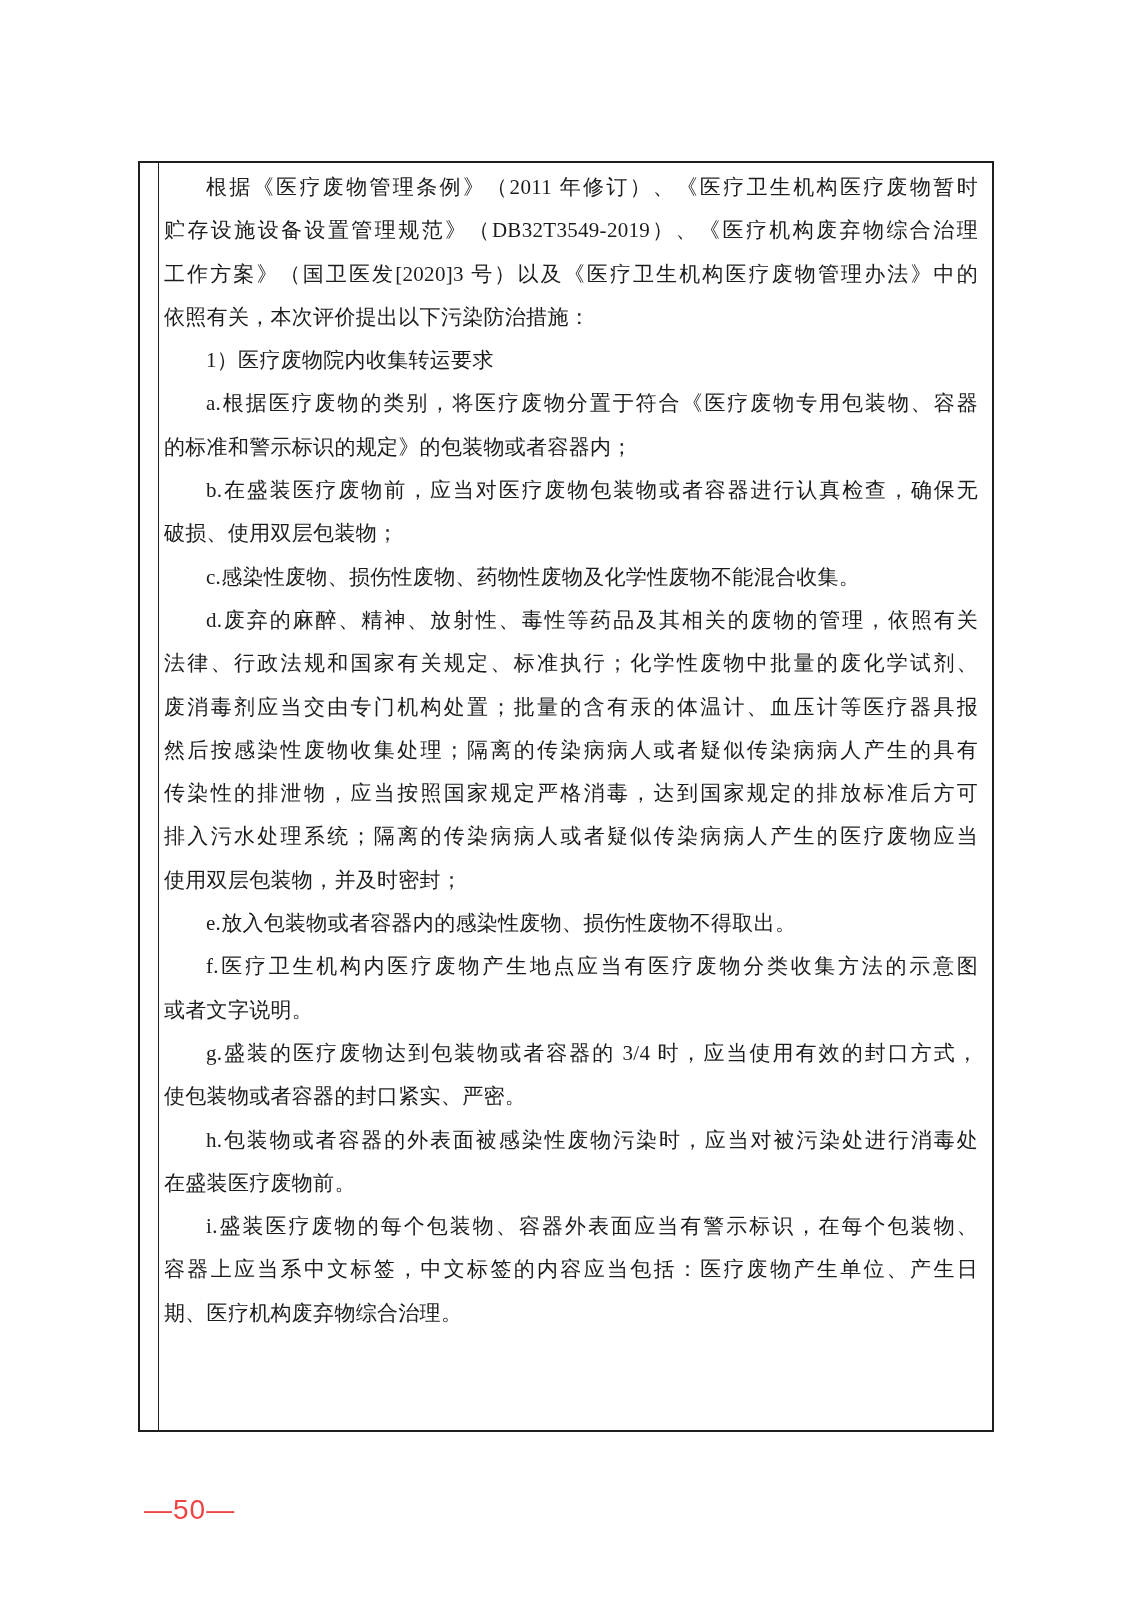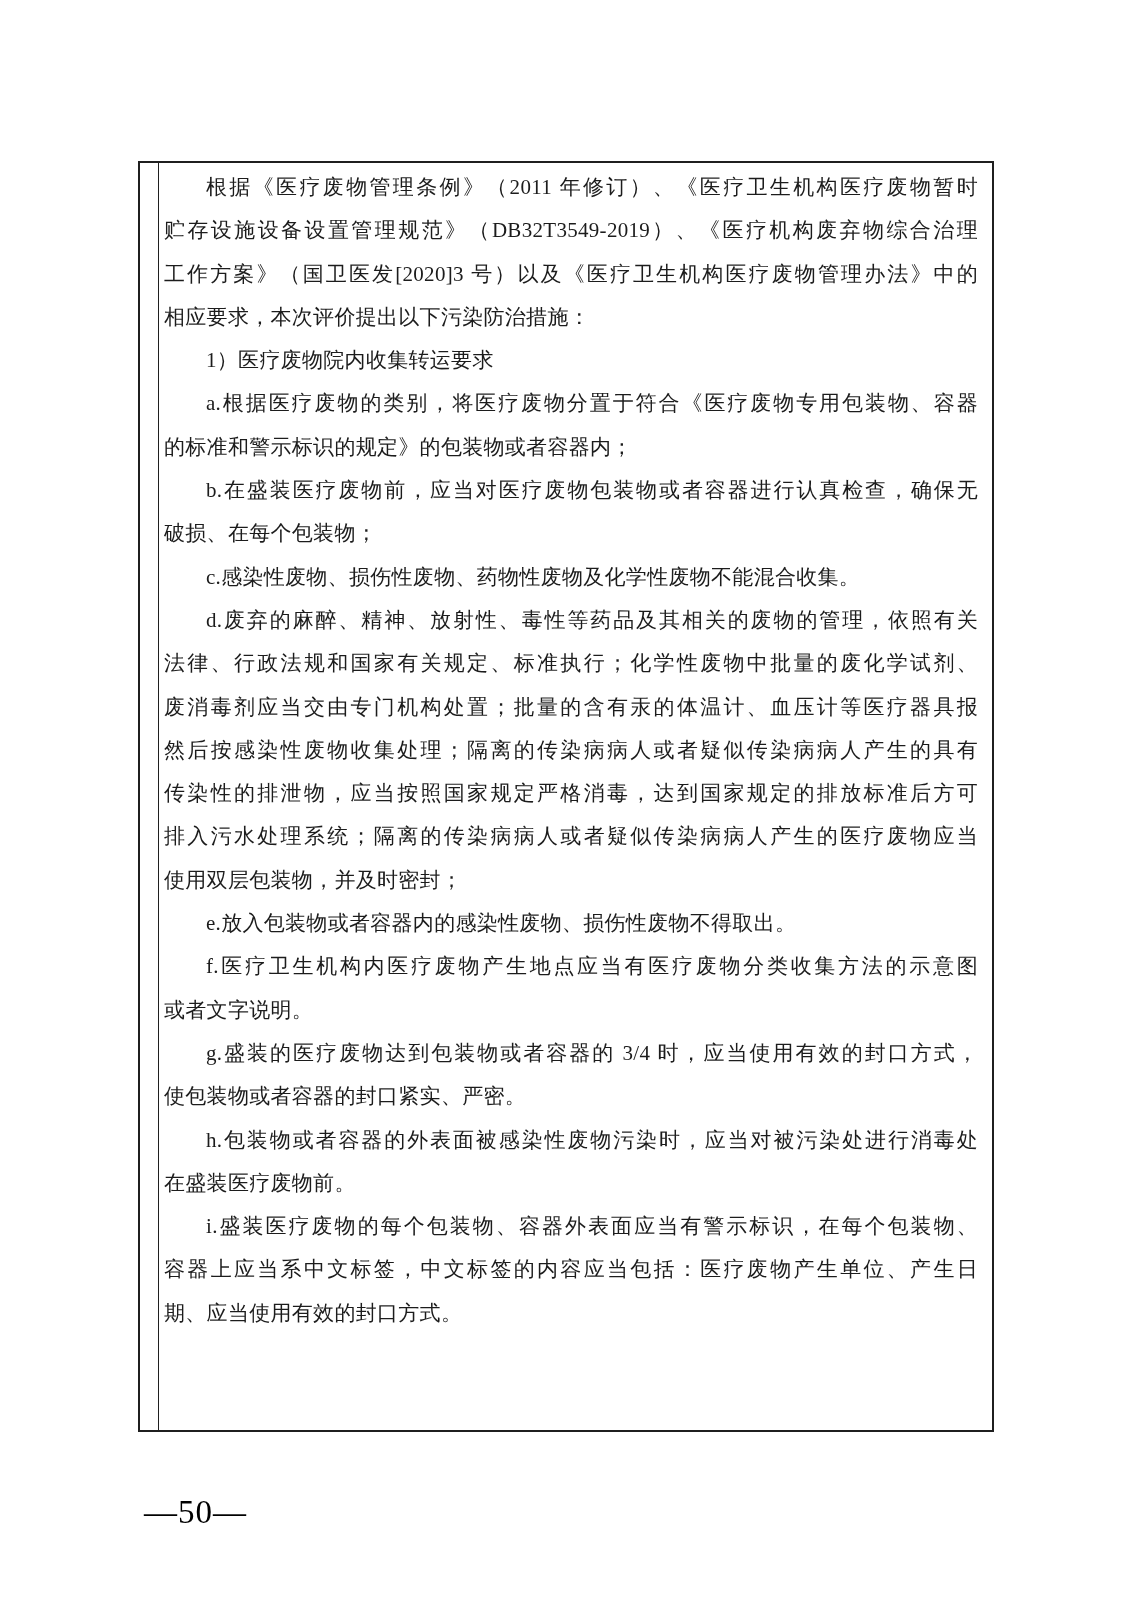--- a/index.html
+++ b/index.html
@@ -58,60 +58,60 @@
   .line.end {
     text-align-last: left;
   }
   .line.indent {
     text-indent: 2em;
   }
   .page-number {
     position: absolute;
     left: 144px;
     top: 1494px;
-    font-size: 33px;
-    color: #000000;
+    font-size: 28px;
+    color: #ef4444;
     letter-spacing: 1px;
-    font-family: Liberation Serif, serif;
+    font-family: Liberation Sans, sans-serif;
   }
 </style>
 </head>
 <body>
 
 <div class="sheet">
 
   <div class="doc-table">
     <div class="left-margin-cell"></div>
     <div class="content-cell">
 
     <div class="line fill indent">根据《医疗废物管理条例》（2011 年修订）、《医疗卫生机构医疗废物暂时</div>
         <div class="line fill">贮存设施设备设置管理规范》（DB32T3549-2019）、《医疗机构废弃物综合治理</div>
         <div class="line fill">工作方案》（国卫医发[2020]3 号）以及《医疗卫生机构医疗废物管理办法》中的</div>
-        <div class="line end">相应要求，本次评价提出以下污染防治措施：</div>
+        <div class="line end">依照有关，本次评价提出以下污染防治措施：</div>
         <div class="line end indent">1）医疗废物院内收集转运要求</div>
         <div class="line fill indent">a.根据医疗废物的类别，将医疗废物分置于符合《医疗废物专用包装物、容器</div>
         <div class="line end">的标准和警示标识的规定》的包装物或者容器内；</div>
         <div class="line fill indent">b.在盛装医疗废物前，应当对医疗废物包装物或者容器进行认真检查，确保无</div>
-        <div class="line end">破损、在每个包装物；</div>
+        <div class="line end">破损、使用双层包装物；</div>
         <div class="line end indent">c.感染性废物、损伤性废物、药物性废物及化学性废物不能混合收集。</div>
         <div class="line fill indent">d.废弃的麻醉、精神、放射性、毒性等药品及其相关的废物的管理，依照有关</div>
         <div class="line fill">法律、行政法规和国家有关规定、标准执行；化学性废物中批量的废化学试剂、</div>
         <div class="line fill">废消毒剂应当交由专门机构处置；批量的含有汞的体温计、血压计等医疗器具报</div>
         <div class="line fill">然后按感染性废物收集处理；隔离的传染病病人或者疑似传染病病人产生的具有</div>
         <div class="line fill">传染性的排泄物，应当按照国家规定严格消毒，达到国家规定的排放标准后方可</div>
         <div class="line fill">排入污水处理系统；隔离的传染病病人或者疑似传染病病人产生的医疗废物应当</div>
         <div class="line end">使用双层包装物，并及时密封；</div>
         <div class="line end indent">e.放入包装物或者容器内的感染性废物、损伤性废物不得取出。</div>
         <div class="line fill indent">f.医疗卫生机构内医疗废物产生地点应当有医疗废物分类收集方法的示意图</div>
         <div class="line end">或者文字说明。</div>
         <div class="line fill indent">g.盛装的医疗废物达到包装物或者容器的 3/4 时，应当使用有效的封口方式，</div>
         <div class="line end">使包装物或者容器的封口紧实、严密。</div>
         <div class="line fill indent">h.包装物或者容器的外表面被感染性废物污染时，应当对被污染处进行消毒处</div>
         <div class="line end">在盛装医疗废物前。</div>
         <div class="line fill indent">i.盛装医疗废物的每个包装物、容器外表面应当有警示标识，在每个包装物、</div>
         <div class="line fill">容器上应当系中文标签，中文标签的内容应当包括：医疗废物产生单位、产生日</div>
-        <div class="line end">期、应当使用有效的封口方式。</div>
+        <div class="line end">期、医疗机构废弃物综合治理。</div>
       </div>
   </div>
 
   <div class="page-number">—50—</div>
 
 </div>
 
 </body></html>

